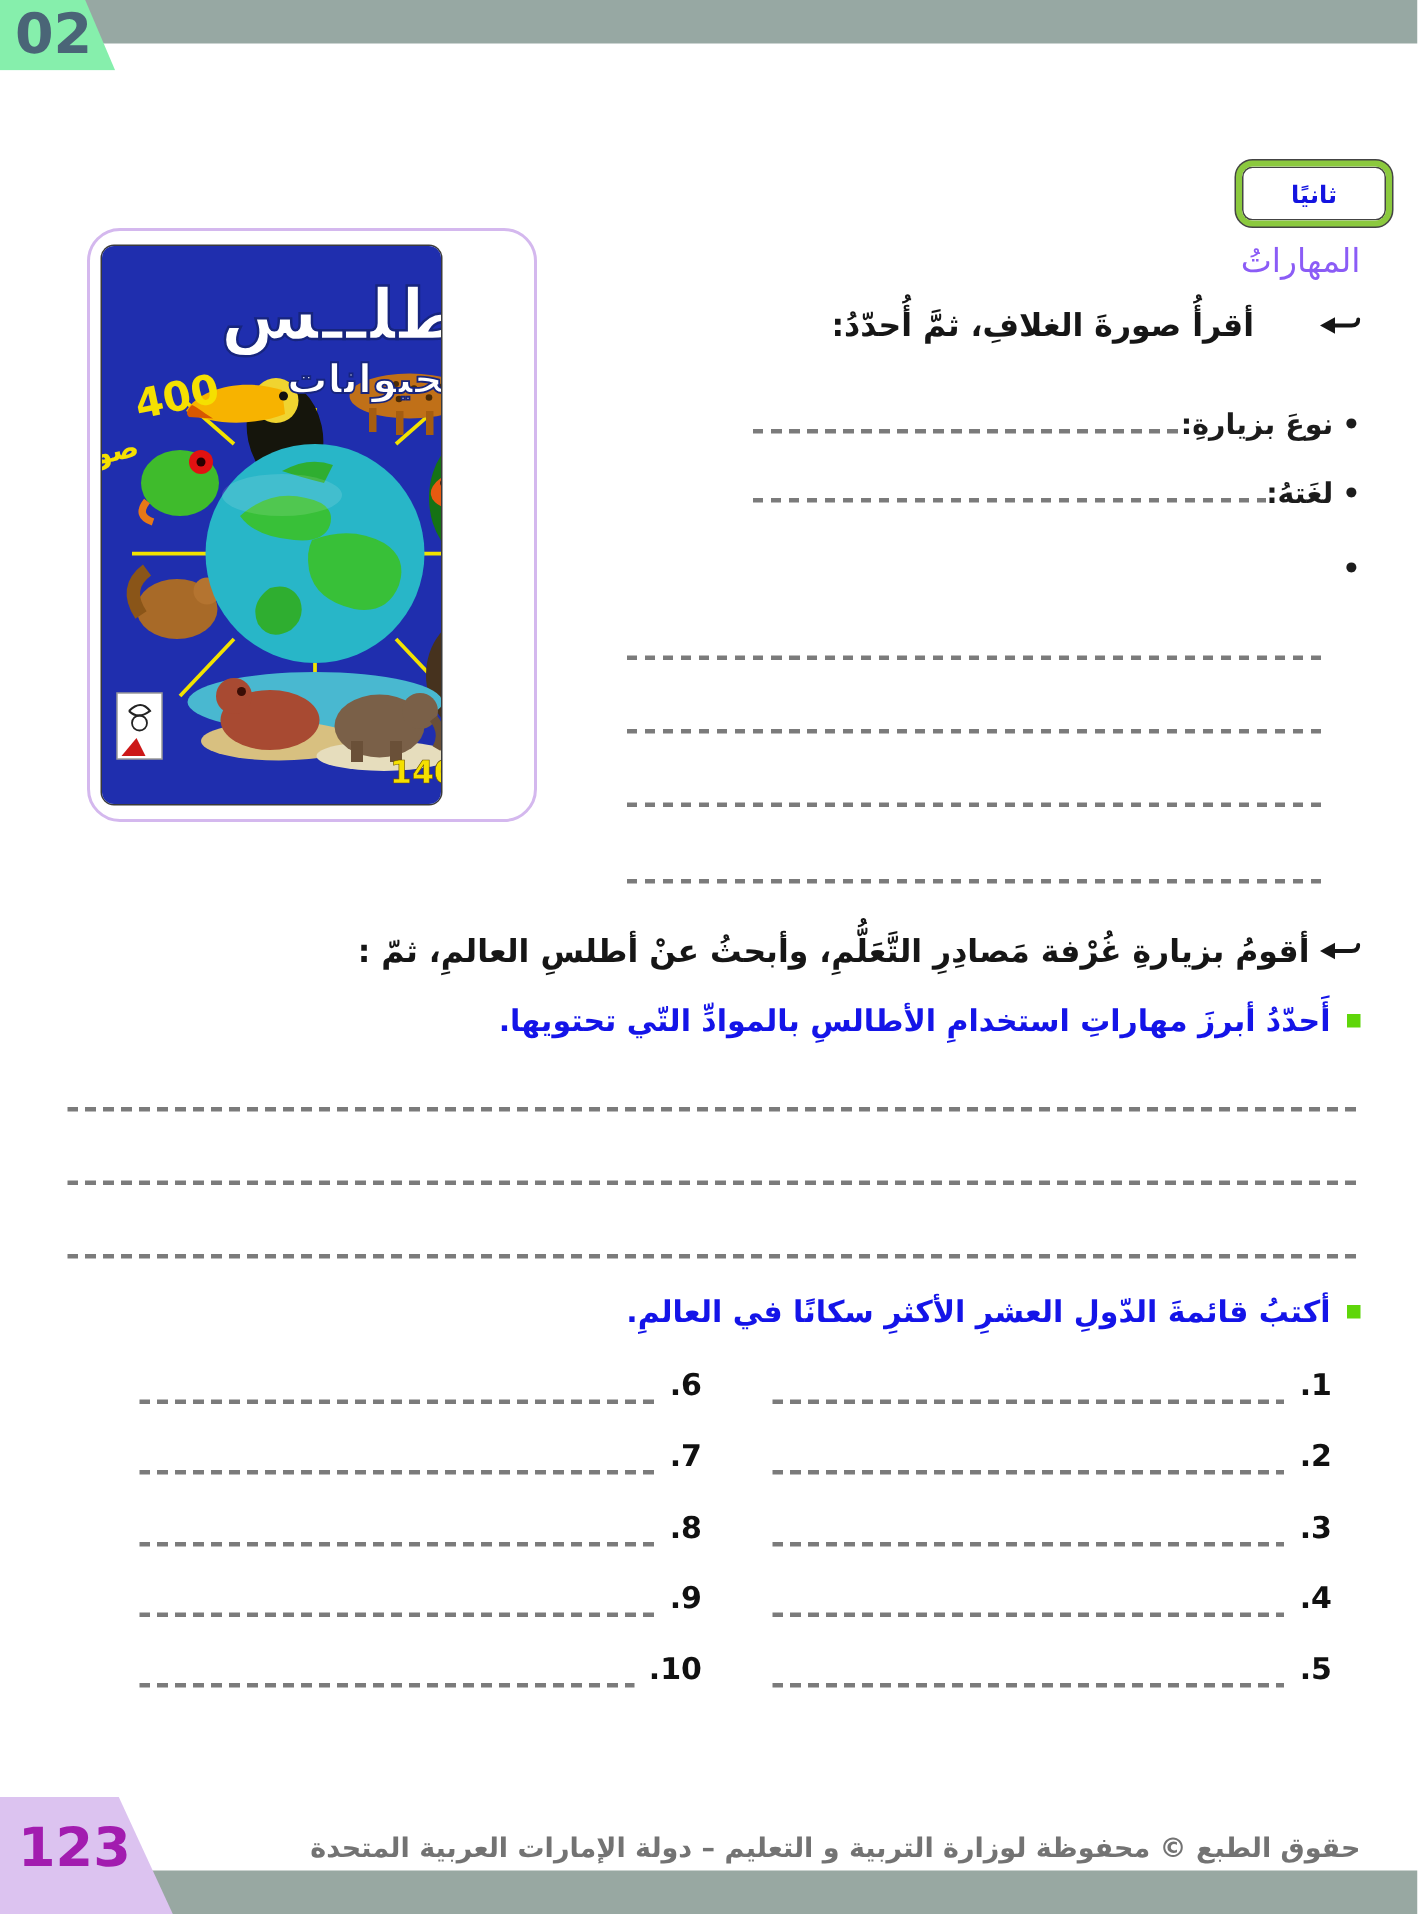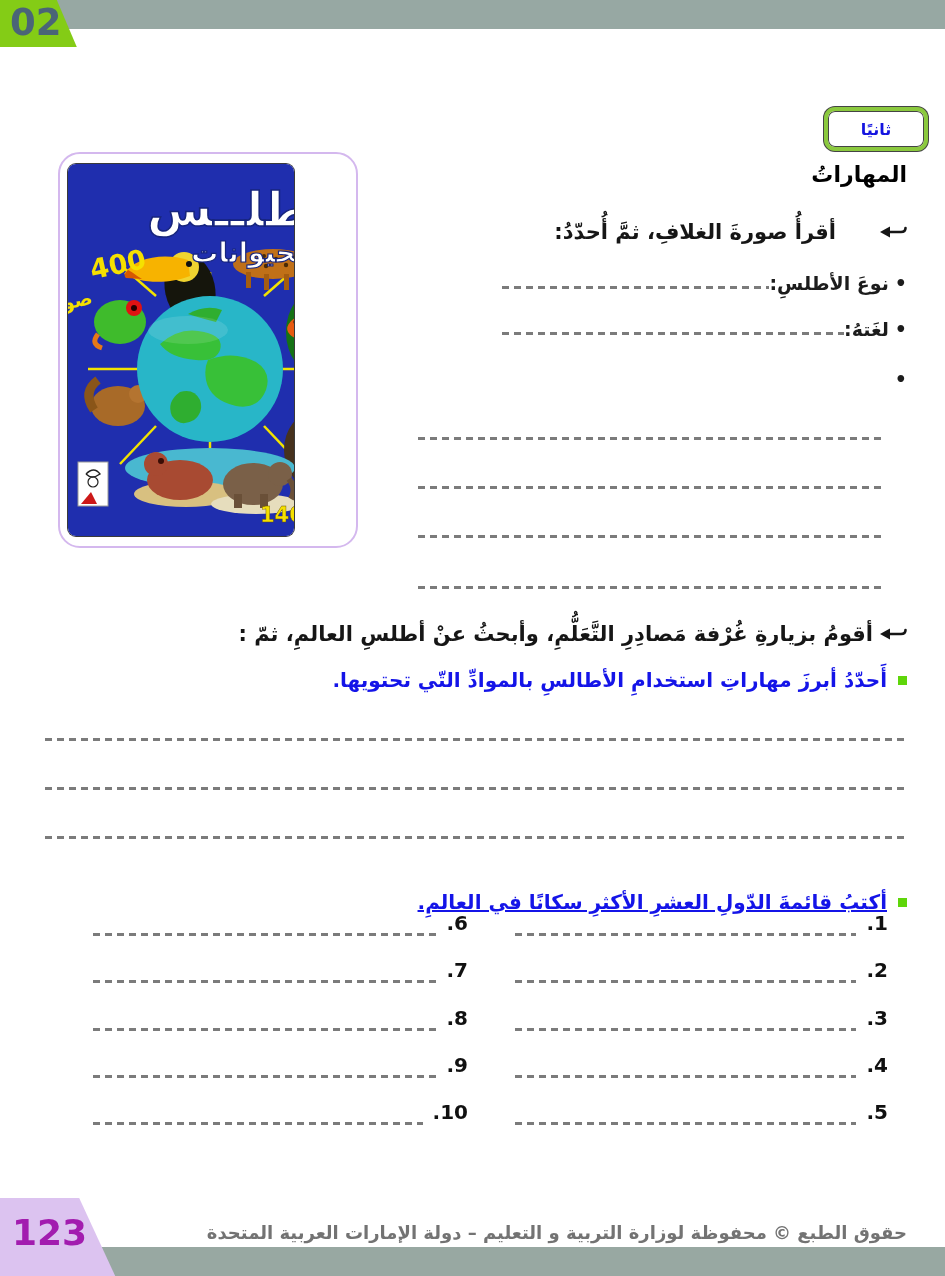--- a/index.html
+++ b/index.html
@@ -3,21 +3,21 @@
 <meta charset="utf-8">
 <style>
   html,body{margin:0;padding:0;}
   body{
     width:945px;height:1276px;position:relative;background:#ffffff;
     font-family:"DejaVu Sans",sans-serif;overflow:hidden;
   }
   
   .top-bar{position:absolute;left:0;top:0;width:945px;height:29px;background:#97a8a3;}
   .unit-tab{
-    position:absolute;left:0;top:0;width:80px;height:47px;background:#84cc16;
+    position:absolute;left:0;top:0;width:80px;height:47px;background:#86efac;
     clip-path:polygon(0 0,71% 0,96% 100%,0 100%);z-index:3;
   }
   .unit-tab span{position:absolute;left:10px;top:1px;font-size:37px;font-weight:bold;color:#4a6577;}
   .bottom-bar{position:absolute;left:0;top:1247px;width:945px;height:29px;background:#98a8a2;}
   .page-tab{
     position:absolute;left:0;top:1198px;width:120px;height:78px;background:#dcc3f0;
     clip-path:polygon(0 0,66% 0,96% 100%,0 100%);z-index:3;
   }
   .page-tab span{position:absolute;left:12px;top:14px;font-size:36px;font-weight:bold;color:#a21caf;}
   .copyright{
@@ -27,21 +27,21 @@
   
   .secondly-box{
     position:absolute;top:107px;right:17px;width:104px;height:44px;box-sizing:border-box;
     border:4px solid #8bc93e;border-radius:11px;background:#fff;
     box-shadow:0 0 0 1px #444, inset 0 0 0 1px #444;
     display:flex;align-items:center;justify-content:center;
   }
   .secondly-box span{color:#1414e0;font-weight:bold;font-size:16px;}
   .section-title{
     position:absolute;top:162px;right:38px;direction:rtl;
-    color:#000000;font-size:22px;font-weight:bold;
+    color:#8b5cf6;font-size:22px;font-weight:normal;
   }
   
   .instr{
     position:absolute;right:38px;direction:rtl;display:flex;align-items:center;gap:7px;
     font-size:21px;font-weight:bold;color:#161616;
   }
   .arrow{flex:0 0 auto;}
   
   .item-row{
     position:absolute;right:38px;left:500px;direction:rtl;display:flex;align-items:baseline;
@@ -85,31 +85,31 @@
 <div class="top-bar"></div>
 <div class="unit-tab">
   <span>02</span>
 </div>
 
 <div class="secondly-box">
   <span>ثانيًا</span>
 </div>
 <div class="section-title">المهاراتُ</div>
 
-<div class="instr" style="top:220px;gap:44px;">
+<div class="instr" style="top:205px;gap:44px;">
   <svg class="arrow" width="27" height="16" viewBox="0 0 27 16">
     <polygon points="0,8 10,2.5 10,13.5" fill="#161616"></polygon>
     <path d="M9 8 H21 Q25.5 8 25.5 4" fill="none" stroke="#161616" stroke-width="2.6" stroke-linecap="round"></path>
   </svg>
   <span>أقرأُ صورةَ الغلافِ، ثمَّ أُحدّدُ:</span>
 </div>
 
 <div class="item-row" style="top:272px;">
   <span class="bdot">•</span>
-  <span class="lbl">نوعَ الأطلسِ:</span>
+  <span class="lbl">نوعَ بزيارةِ:</span>
   <div class="dash"></div>
 </div>
 <div class="item-row" style="top:318px;">
   <span class="bdot">•</span>
   <span class="lbl">لغَتهُ:</span>
   <div class="dash"></div>
 </div>
 <div class="item-row" style="top:368px;">
   <span class="bdot">•</span>
 </div>
@@ -244,21 +244,21 @@
 
 <div class="subtask" style="top:668px;">
   <span class="gsq"></span>
   <span>أَحدّدُ أبرزَ مهاراتِ استخدامِ الأطالسِ بالموادِّ التّي تحتويها.</span>
 </div>
 
 <div class="dash blank-line" style="left:45px;width:860px;top:738px;"></div>
 <div class="dash blank-line" style="left:45px;width:860px;top:787px;"></div>
 <div class="dash blank-line" style="left:45px;width:860px;top:836px;"></div>
 
-<div class="subtask" style="top:890px;text-decoration:underline;">
+<div class="subtask" style="top:862px;">
   <span class="gsq"></span>
   <span>أكتبُ قائمةَ الدّولِ العشرِ الأكثرِ سكانًا في العالمِ.</span>
 </div>
 
 <div class="num-row col-right" style="top:911px;">
   <span class="num">.1</span>
   <div class="dash"></div>
 </div>
 <div class="num-row col-right" style="top:958px;">
   <span class="num">.2</span>

